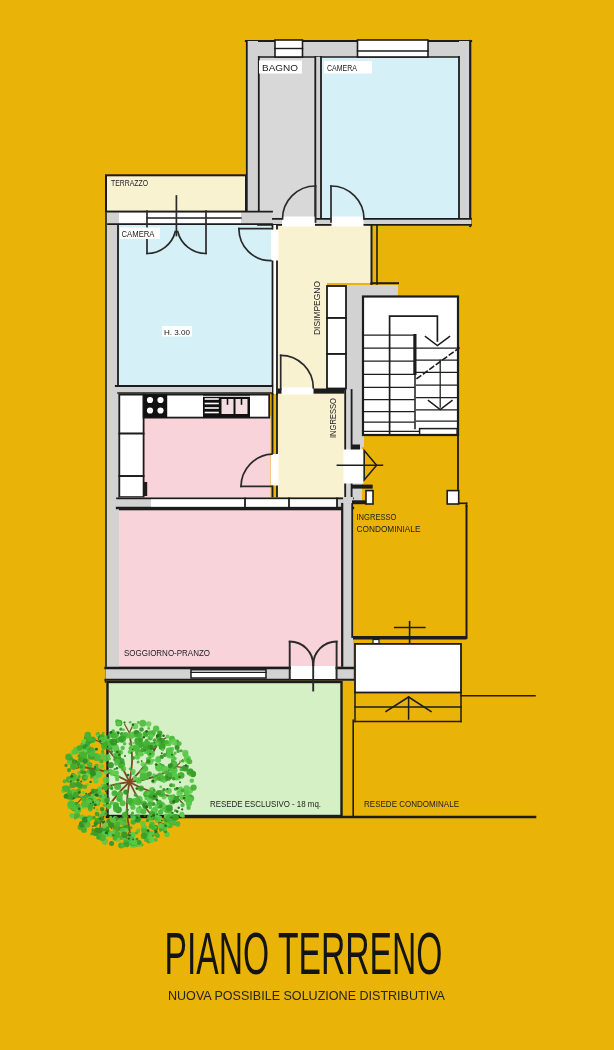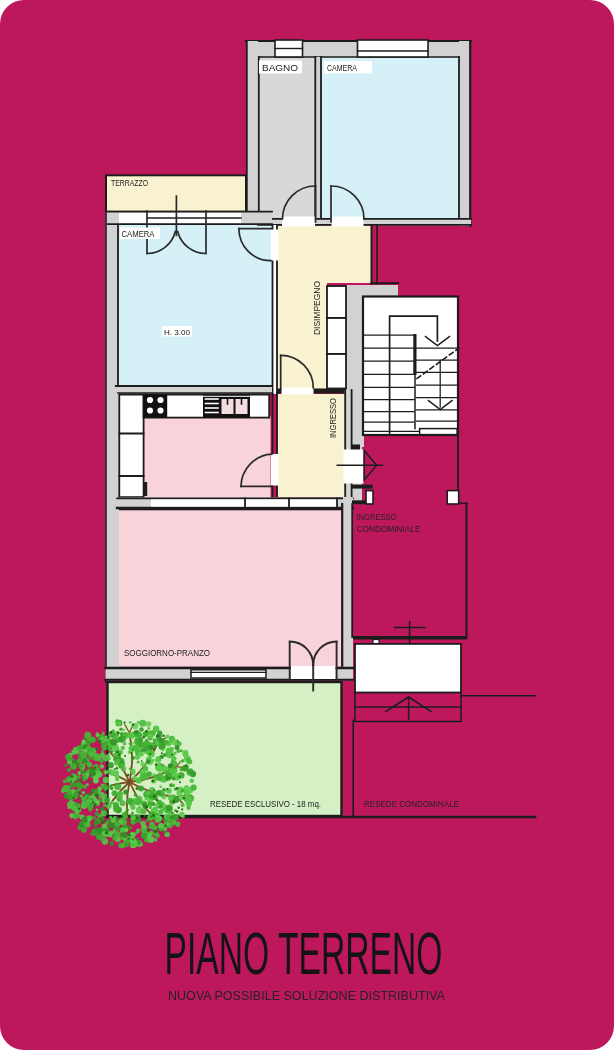--- a/index.html
+++ b/index.html
@@ -1,17 +1,17 @@
 <!DOCTYPE html>
 <html><head>
 <meta charset="utf-8">
 <style>
   html,body{margin:0;padding:0;background:#ffffff;}
-  .page{position:relative;width:614px;height:1050px;background:#be185d;overflow:hidden;
-        font-family:"Liberation Sans", sans-serif;border-radius:24px;}
+  .page{position:relative;width:614px;height:1050px;background:#eab308;overflow:hidden;
+        font-family:"Liberation Sans", sans-serif;}
   svg{position:absolute;left:0;top:0;}
 </style>
 </head>
 <body>
 <div class="page">
 <svg width="614" height="920" viewBox="0 0 614 920" xmlns="http://www.w3.org/2000/svg">
 <defs></defs>
 <g stroke-linecap="square">
 
 <g>

